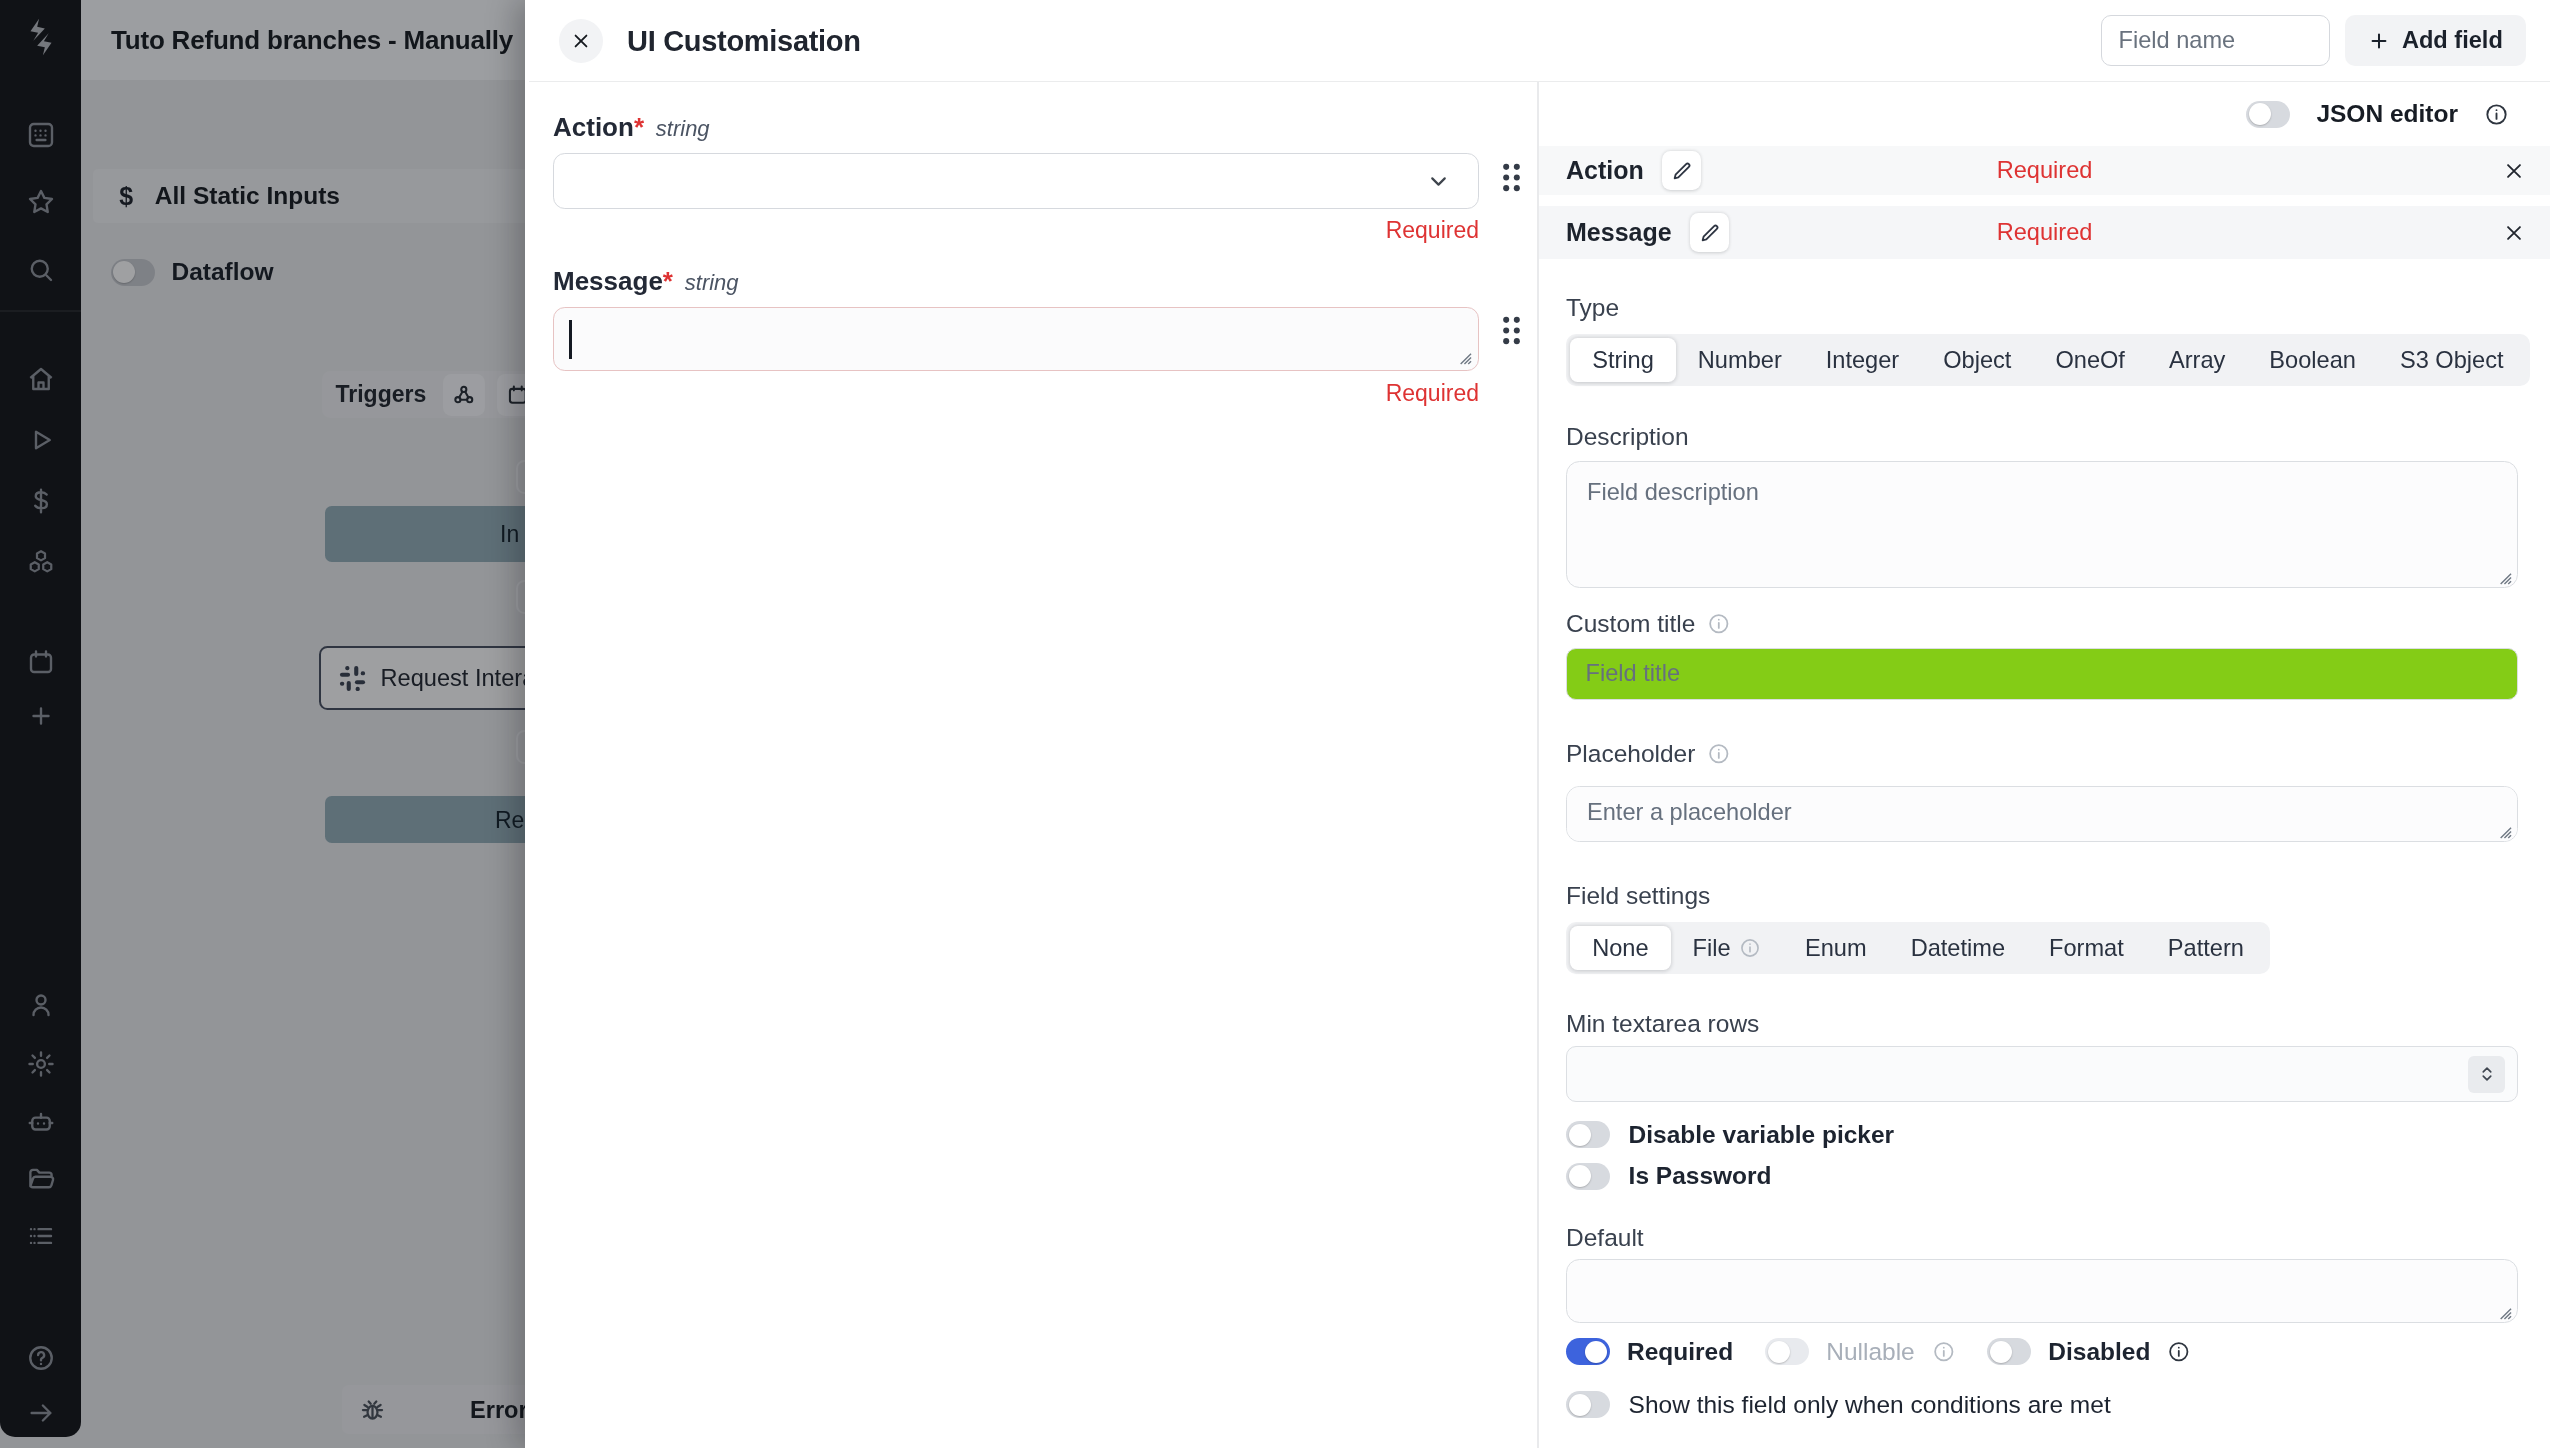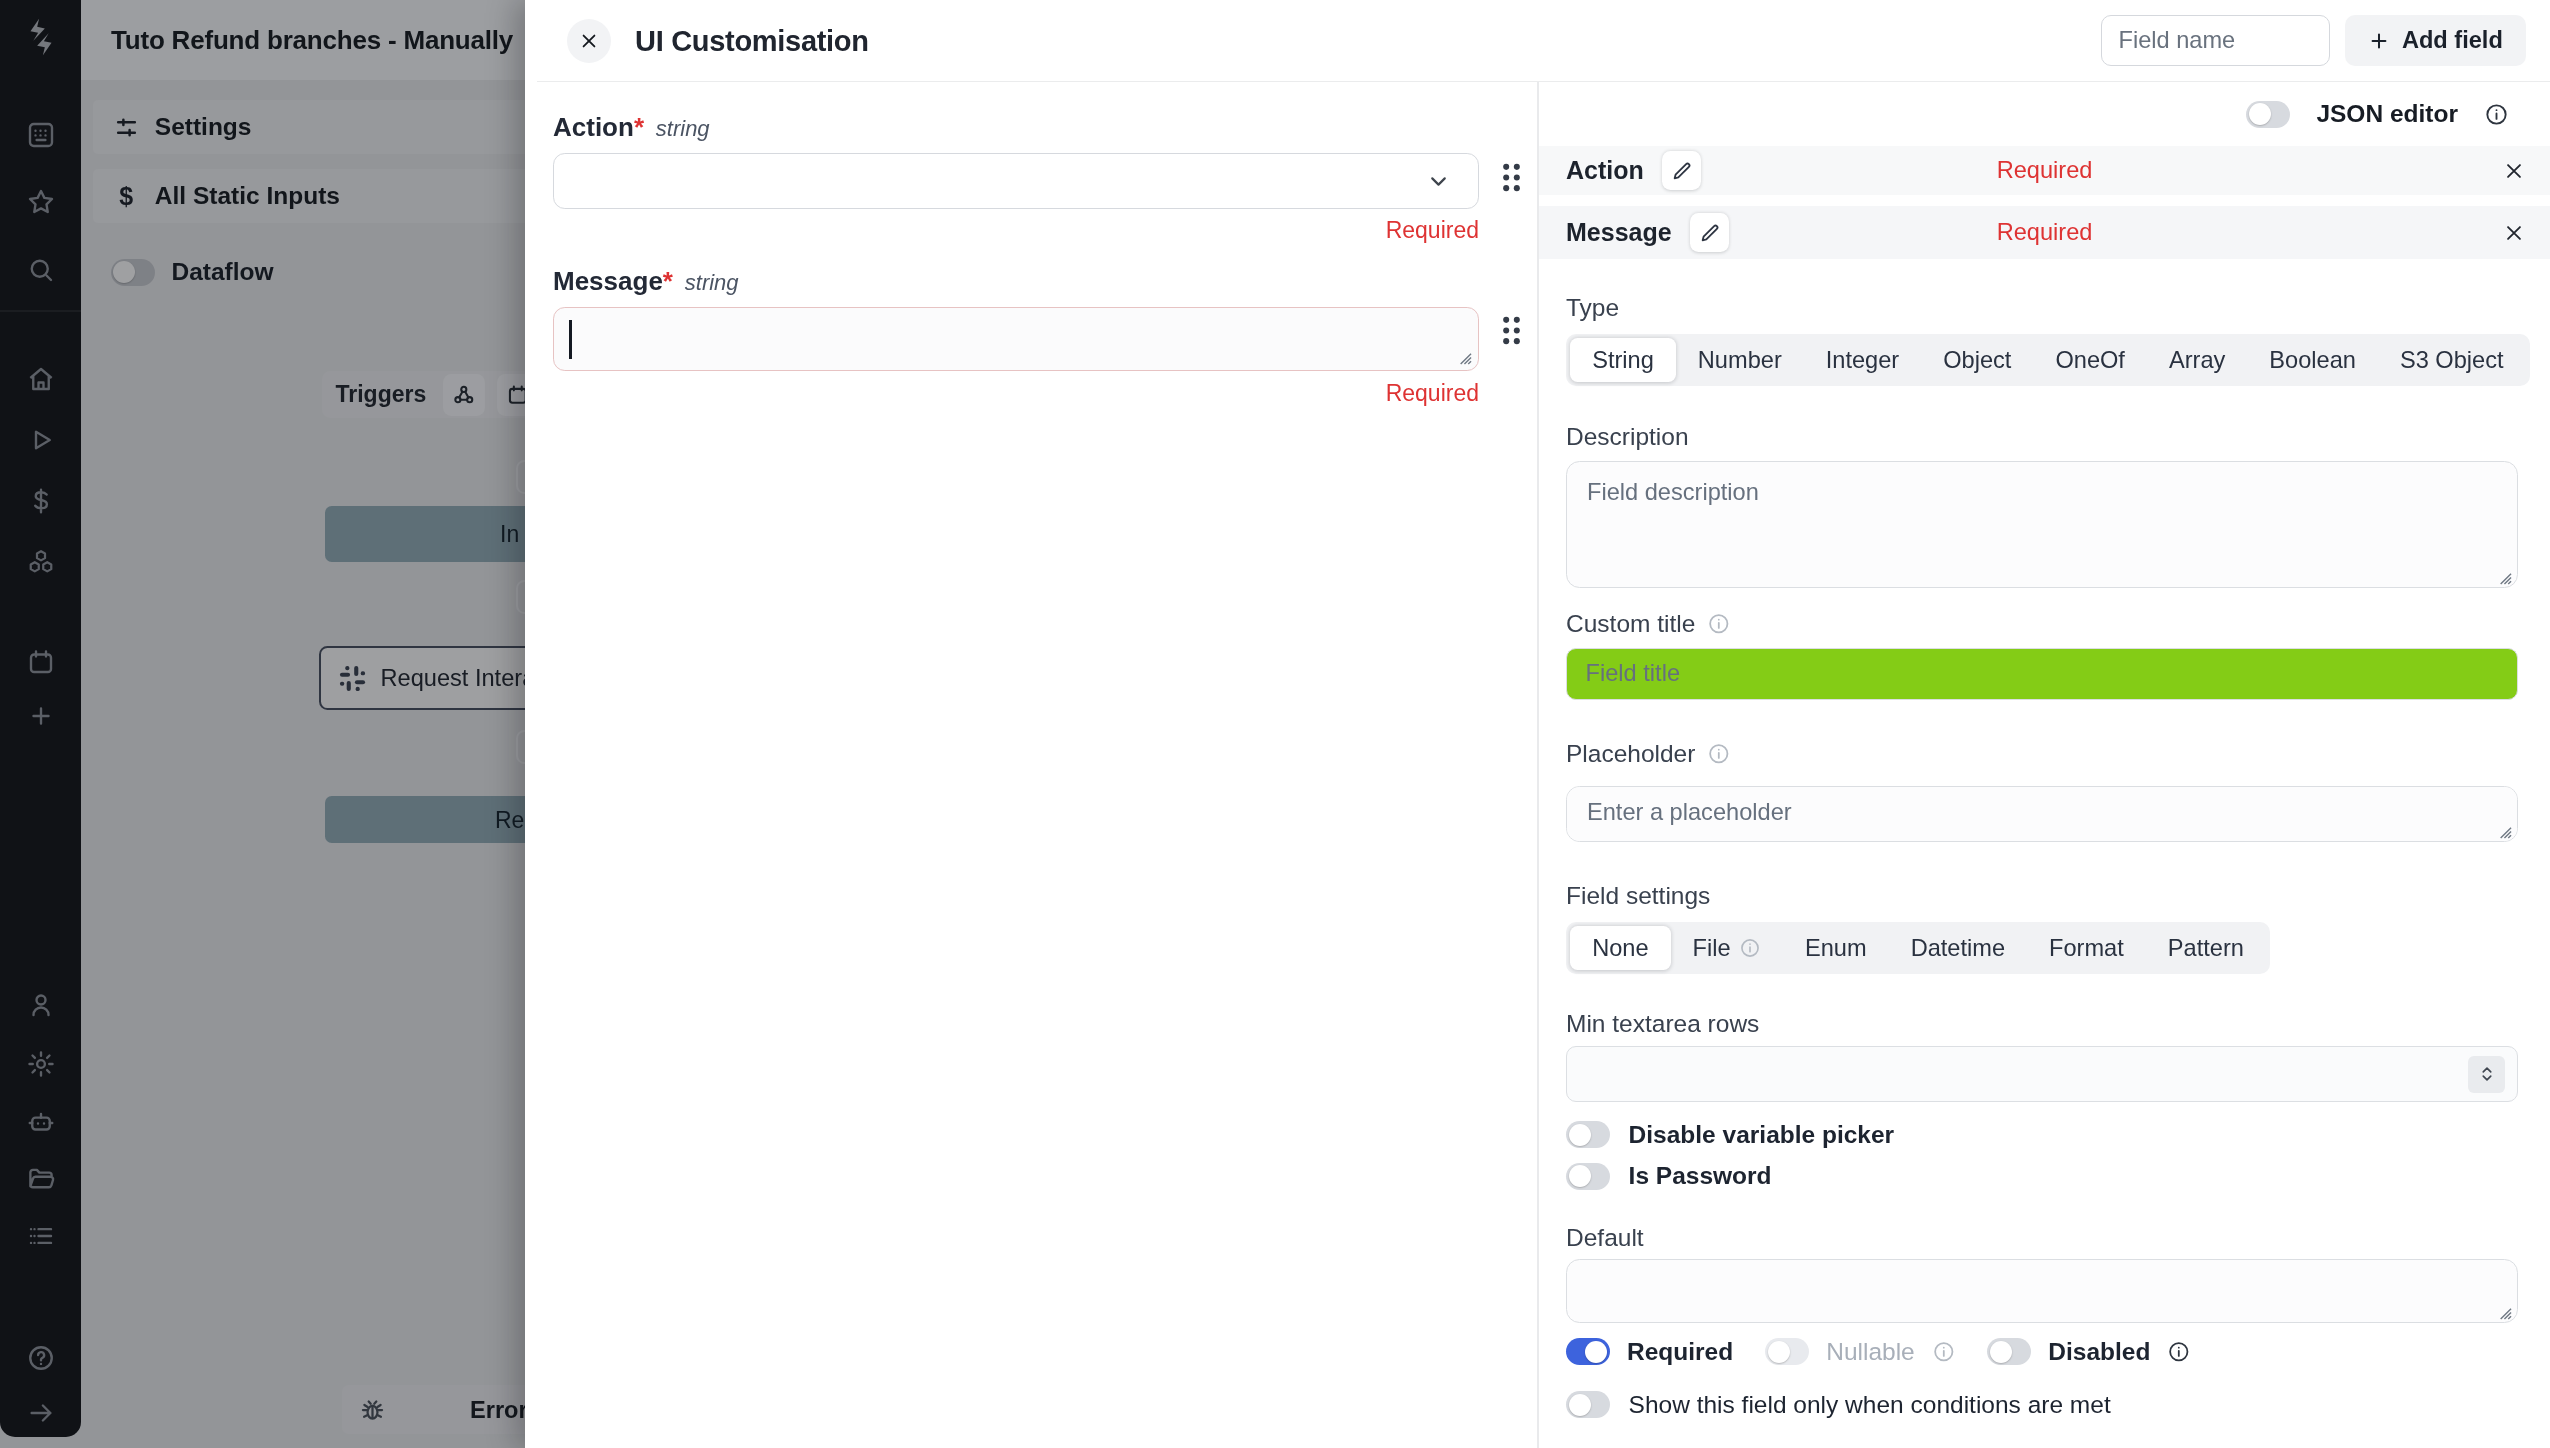--- a/index.html
+++ b/index.html
@@ -39,21 +39,21 @@
   .node-slack .t { font-size:23.6px; color:#20262f; white-space:nowrap; }
   .node-error { position:absolute; left:261px; top:1385px; width:425px; height:49px; background:#f0f1f3; border-radius:6.7px; }
   .node-error .t { position:absolute; left:128px; top:50%; transform:translateY(-50%); font-size:23.6px; font-weight:700; color:#161b22; white-space:nowrap; }
   .node-error .bug { position:absolute; left:17px; top:50%; transform:translateY(-50%); color:#4a515b; }
 
   .scrim { position:absolute; left:0; top:0; width:525px; height:1449px; background:rgba(16,18,23,.40); z-index:5; }
 
   
   .modal { position:absolute; left:525px; top:0; right:0; bottom:0; background:#fff; z-index:10;
            box-shadow:-10px 0 27px rgba(10,12,16,.25); }
-  .m-header { position:absolute; left:12px; top:0; right:0; height:82px; border-bottom:1.7px solid #ebeced; background:#fff; z-index:3; }
+  .m-header { position:absolute; left:4px; top:0; right:0; height:82px; border-bottom:1.7px solid #ebeced; background:#fff; z-index:3; }
   .m-close { position:absolute; left:30px; top:18.6px; width:44px; height:44px; border-radius:50%; background:#f2f3f5;
              display:flex; align-items:center; justify-content:center; color:#14181e; cursor:pointer; }
   .m-title { position:absolute; left:98px; top:0; height:82px; display:flex; align-items:center;
              font-size:29px; font-weight:700; color:#20252f; letter-spacing:-0.3px; }
   .m-controls { position:absolute; right:23.6px; top:15px; display:flex; gap:15px; align-items:center; }
   .fieldname { width:229px; height:51px; border:1.7px solid #d5d8dd; border-radius:10px; padding:0 17px; font-size:23.6px;
                font-family:"Liberation Sans",sans-serif; color:#1b212b; background:#fff; outline:none; }
   .fieldname::placeholder { color:#69727e; }
   .addfield { height:51px; padding:0 23.6px; border:none; border-radius:10px; background:#f2f3f5; display:flex; align-items:center; gap:11.8px;
               font-size:23.6px; font-weight:600; color:#1b212b; font-family:"Liberation Sans",sans-serif; cursor:pointer; }
@@ -123,26 +123,20 @@
 <div class="stage">
 
   <div class="workspace">
     <div class="ws-header">
       <span class="ws-title">Tuto Refund branches - Manually</span>
       <svg width="23.6" height="23.6" viewBox="0 0 24 24" fill="none" stroke="#3c434e" stroke-width="2" stroke-linecap="round" stroke-linejoin="round">
           <path d="M4 20l1-4L16.5 4.5a2.12 2.12 0 0 1 3 3L8 19l-4 1z"></path>
         </svg>
     </div>
 
-    <div class="ws-row" style="top:100px">
-      <svg class="ic" width="25" height="25" viewBox="0 0 24 24" fill="none" stroke="#1c2129" stroke-width="2.4" stroke-linecap="round">
-          <path d="M4 7h16M4 17h16M9 4.5v5M15 14.5v5"></path>
-        </svg>
-      <span class="lbl">Settings</span>
-    </div>
     <div class="ws-row" style="top:169px">
       <span class="ic">$</span>
       <span class="lbl">All Static Inputs</span>
     </div>
     <div class="dataflow">
       <span class="tgl" style="background:#c9ccd1"></span>
       <span class="lbl">Dataflow</span>
     </div>
 
     <div class="triggers">

